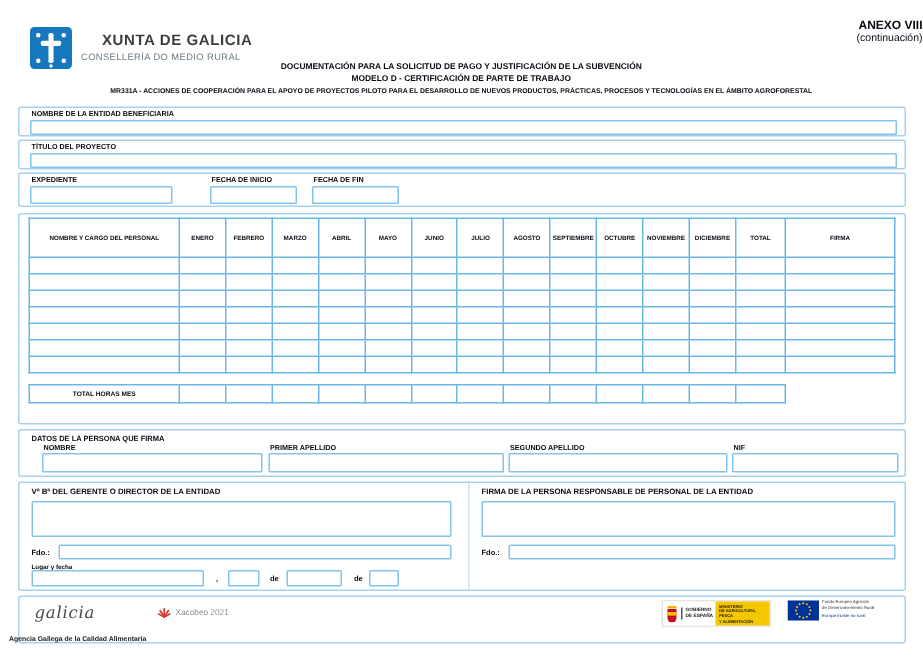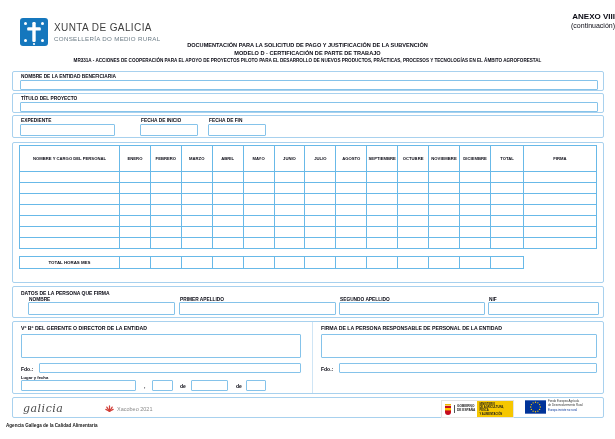--- a/index.html
+++ b/index.html
@@ -4,42 +4,42 @@
 <style>
   * { margin:0; padding:0; box-sizing:border-box; }
   html,body { width:615px; height:439px; background:#fff; }
   body { font-family:"Liberation Sans", sans-serif; color:#0a0a14; }
   .page { position:relative; width:615px; height:439px; background:#fff; overflow:hidden; }
 
   
   .brand { position:absolute; left:20px; top:18px; display:flex; align-items:flex-start; }
   .brand svg { display:block; }
   .brand-text { margin-left:6px; padding-top:4px; }
-  .org-name { font-size:10px; font-weight:normal; letter-spacing:0.4px; color:#3d3d3d; line-height:11px; }
+  .org-name { font-size:10px; font-weight:bold; letter-spacing:0.4px; color:#3d3d3d; line-height:11px;margin-left:14px; }
   .org-dept { font-size:6.2px; color:#6b7b85; letter-spacing:0.3px; margin-top:2px; }
   .annex { position:absolute; left:0; top:12px; width:100%; text-align:right; }
   .annex-title { font-size:8px; font-weight:bold; line-height:9px; }
   .annex-sub { font-size:7px; line-height:9px; }
   .doc-titles { position:absolute; left:0; top:41px; width:100%; text-align:center; }
   .doc-t1 { font-size:5.6px; font-weight:bold; line-height:8px; }
   .doc-t2 { font-size:5.6px; font-weight:bold; line-height:8px; }
   .doc-t3 { font-size:4.6px; font-weight:bold; line-height:8px; }
 
   
   .box { position:absolute; left:12px; width:592px; border:1px solid #a8d1ee; border-radius:2px; background:#fff; }
   .lbl { position:absolute; font-size:4.8px; font-weight:bold; color:#0a0a14; line-height:5px; white-space:nowrap; }
   input.inp { position:absolute; border:1px solid #85c3ea; border-radius:1px; background:#fff; font-size:5.5px; padding:0 2px; font-family:"Liberation Sans",sans-serif; outline:none; }
 
   .s1 { top:71px; height:20px; }
   .s2 { top:93px; height:20px; }
   .s3 { top:115px; height:23px; }
   .s4 { top:142px; height:141px; }
   .s5 { top:286px; height:32px; }
   .s6 { top:321px; height:73px; }
-  .s7 { top:397px; height:21px; }
+  .s7 { top:397px; height:32px; }
 
   
   table { border-collapse:collapse; table-layout:fixed; }
   .hours { width:578px; margin:2px 0 0 6px; }
   .hours th, .hours td { border:1px solid #68b9e8; }
   .hours th { height:26px; font-size:4.2px; font-weight:bold; text-align:center; padding:0 1px; line-height:5px; }
   .hours th:first-child { width:100px; }
   .hours th:nth-child(14) { width:33px; }
   .hours th:nth-child(15) { width:73px; }
   .hours td { height:11px; }

